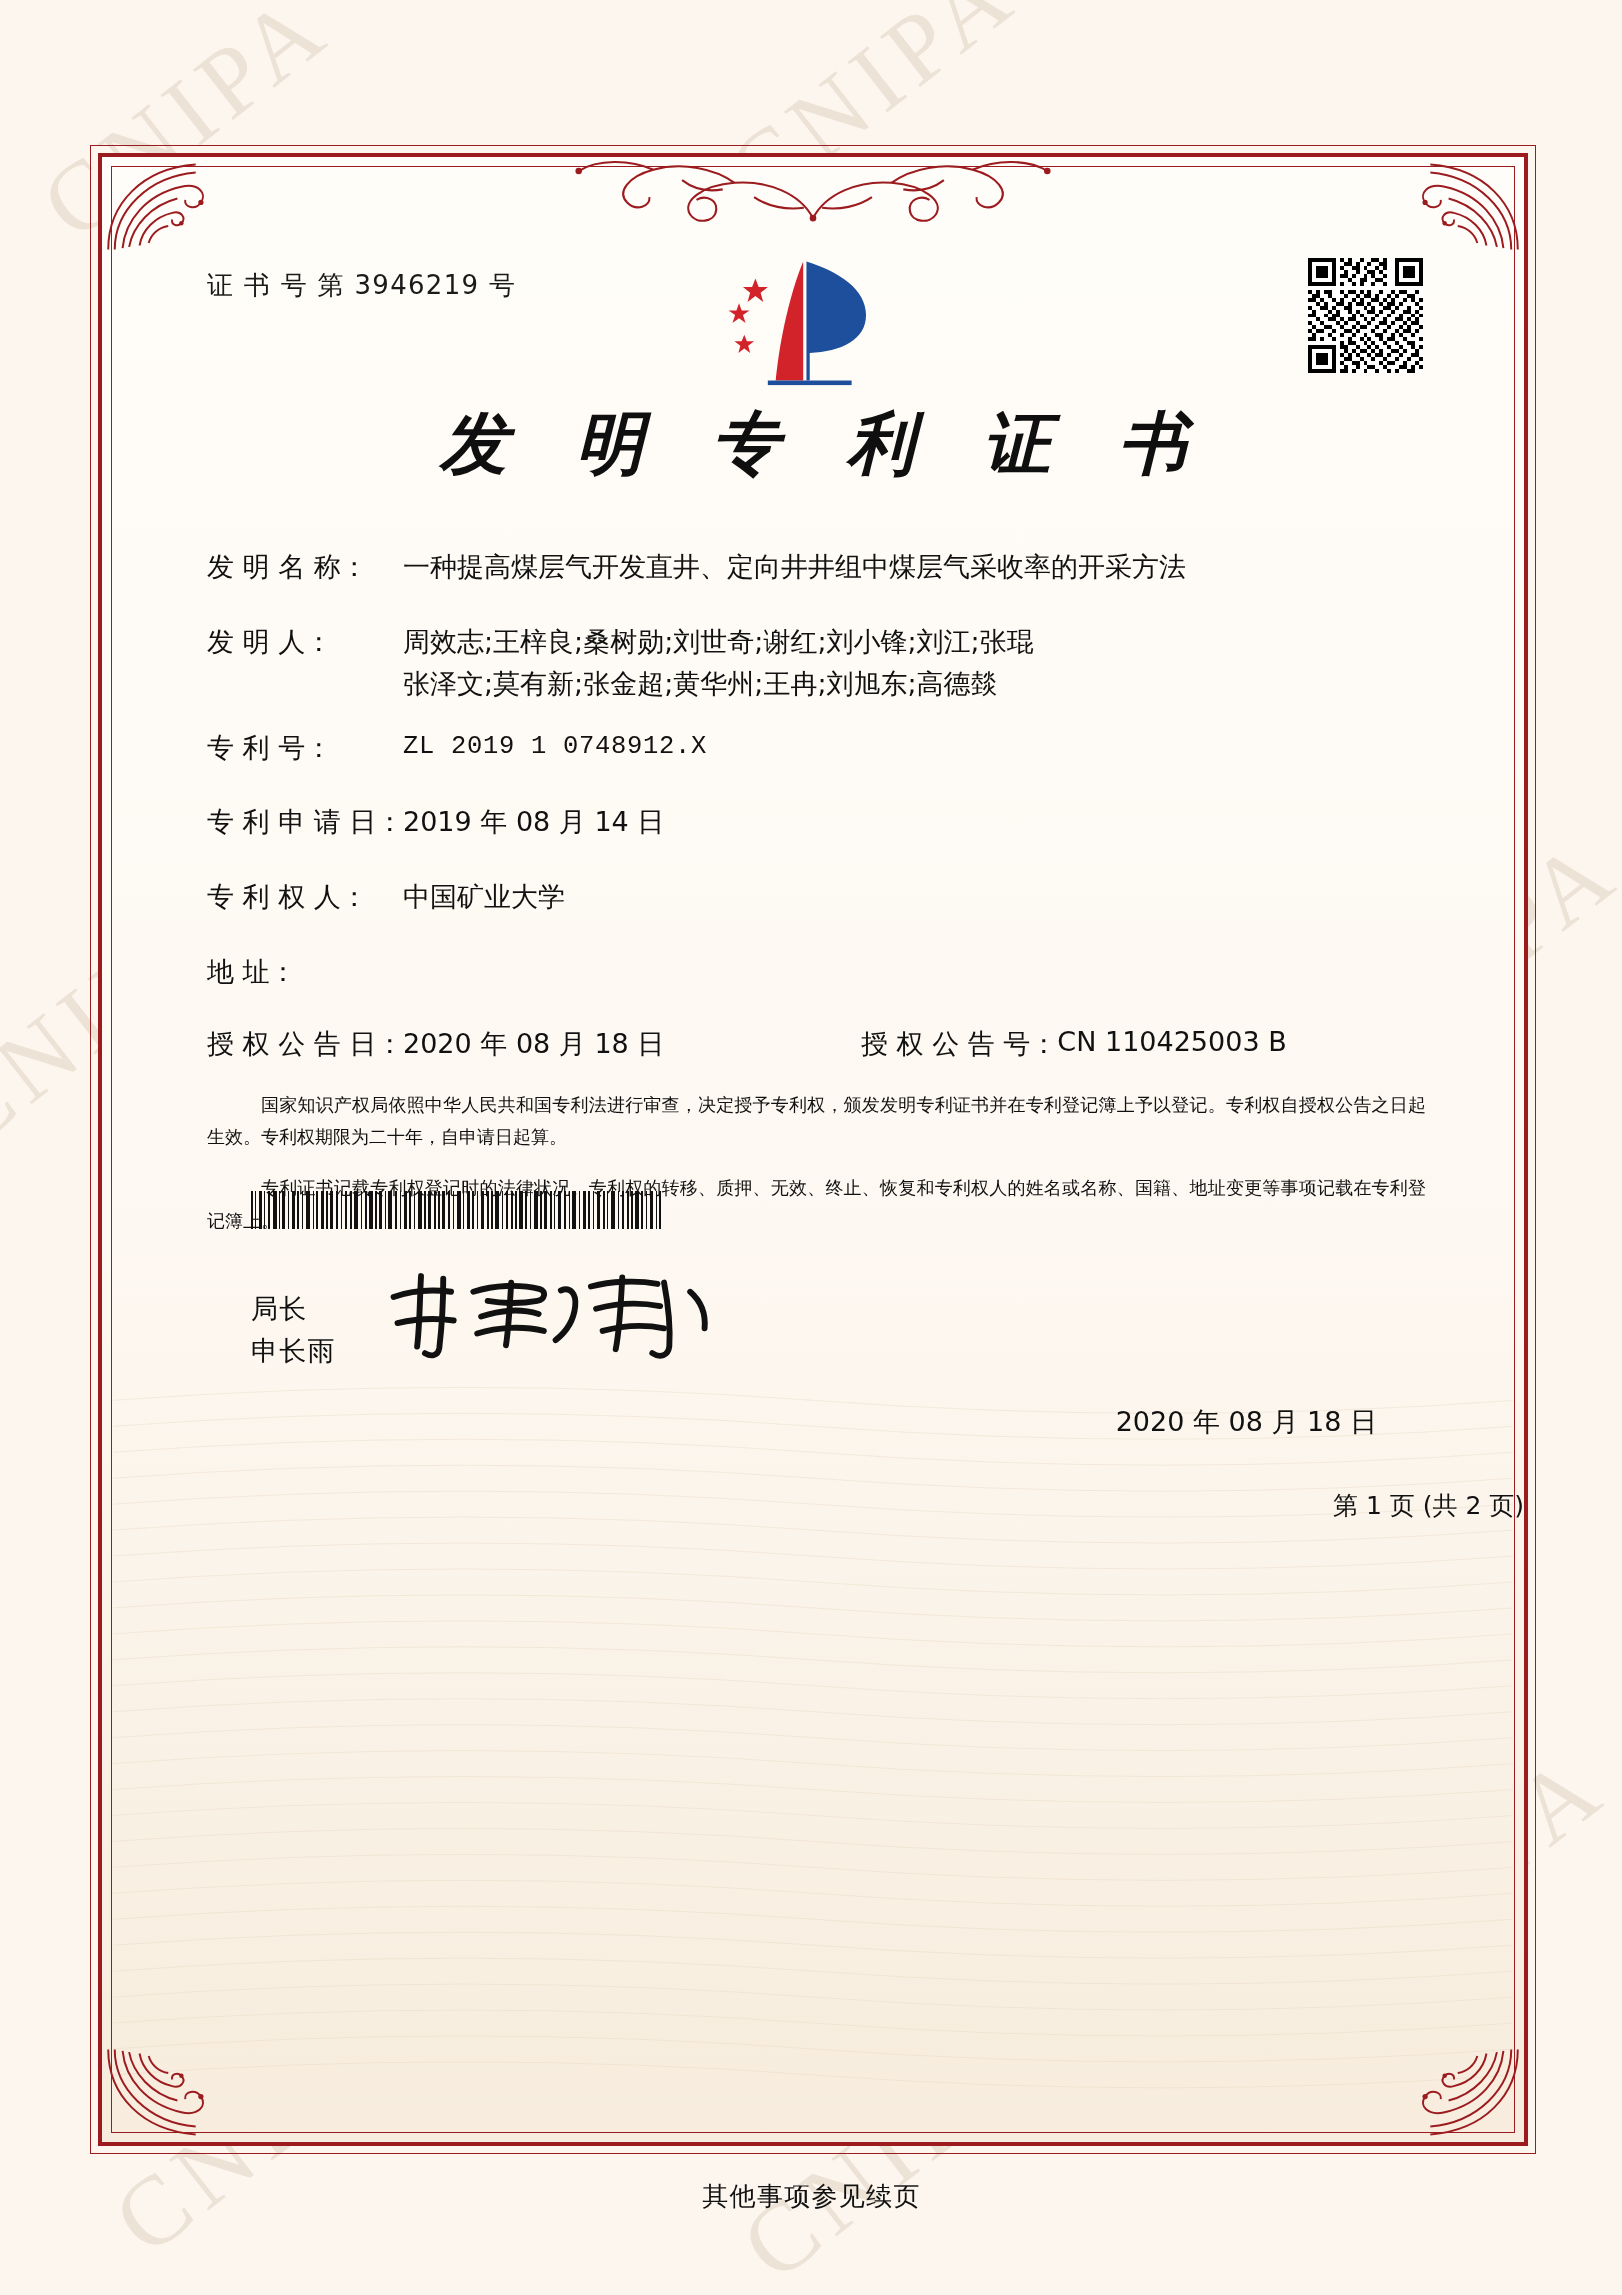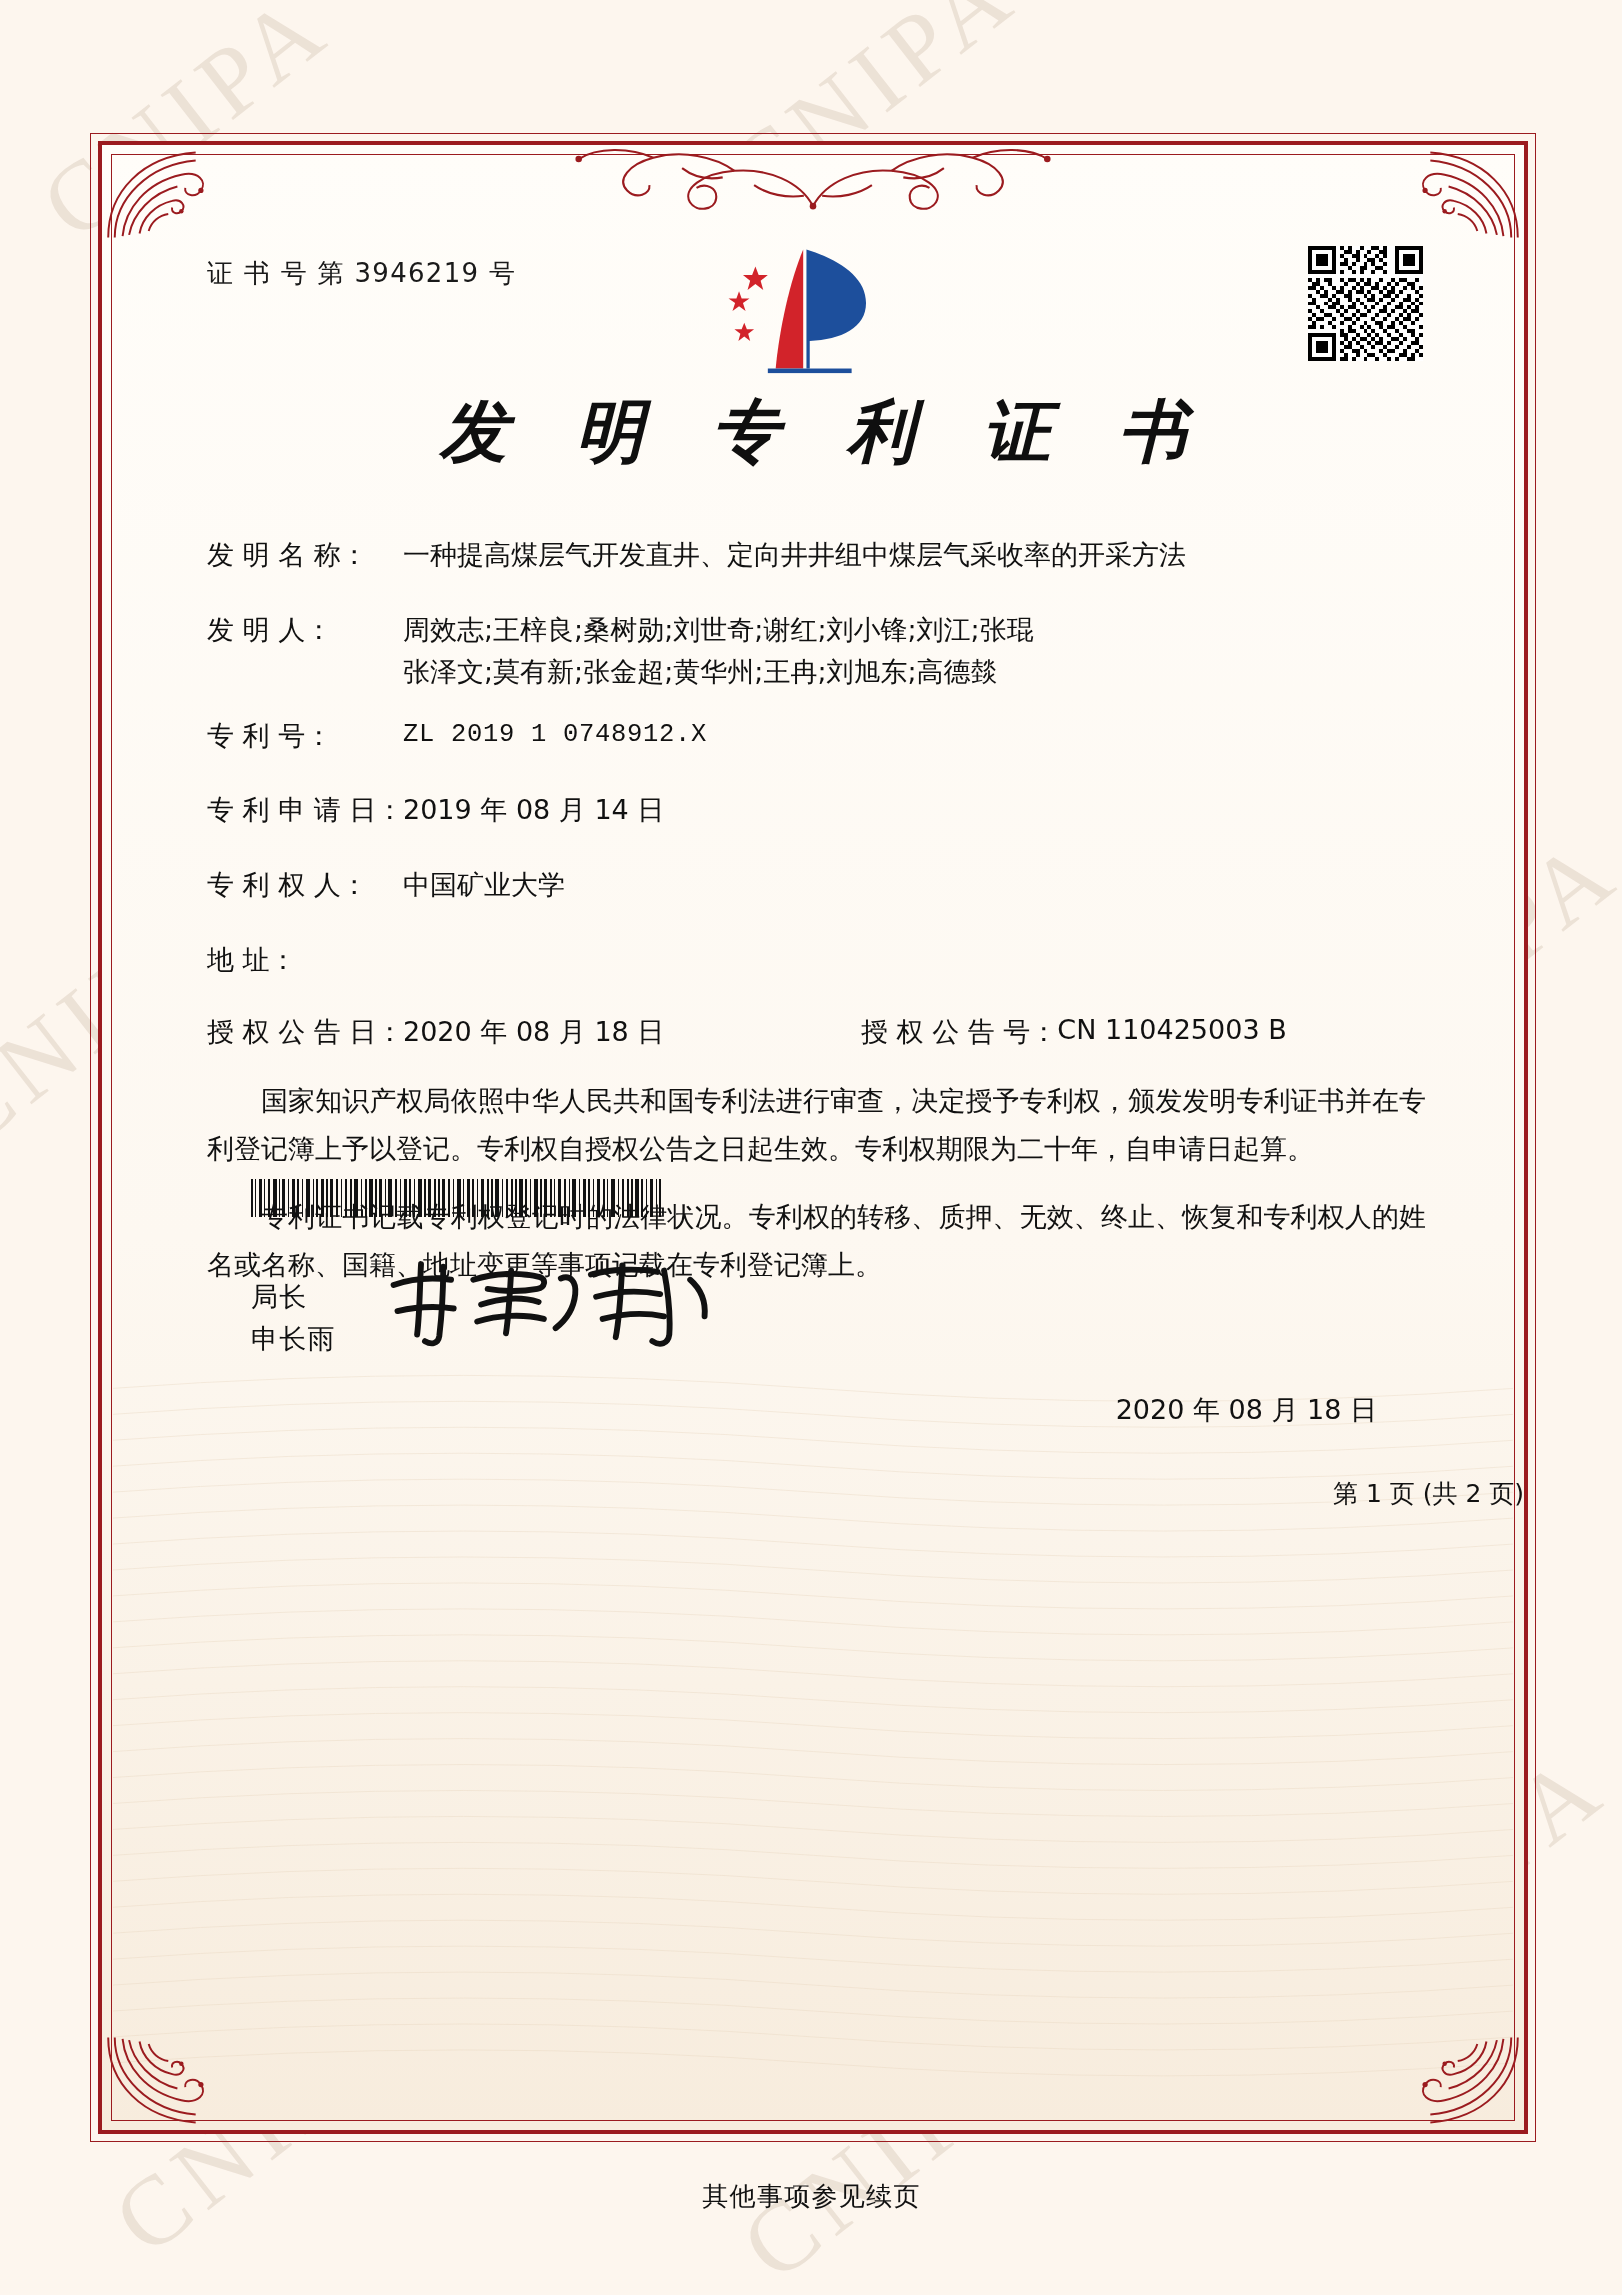--- a/index.html
+++ b/index.html
@@ -35,21 +35,21 @@
   .wm6 { left: 118px;  top: 1341px; }
   .wm7 { left: 818px; top: 1636px; }
   .wm8 { left: 1296px; top: 1819px; }
   .wm9 { left: 92px;  top: 2074px; }
   .wm10{ left: 720px; top: 2100px; }
 
   
   .page {
     position: absolute;
     left: 98px;
-    top: 141px;
+    top: 153px;
     width: 1430px;
     height: 1993px;
     box-sizing: border-box;
     background: linear-gradient(180deg,#fffdf9 0%, #fdf8f1 55%, #f7ecdd 100%);
     border: 4.6px solid #9b1b1f;
     outline: 1.3px solid #9b1b1f;
     outline-offset: 7.2px;
   }
   .page-inner {
     position: absolute;
@@ -164,21 +164,21 @@
     display: flex;
     align-items: center;
     margin-bottom: 27.5px;
     font-size: 27px;
   }
   .row-two .seg1 { display: flex; width: 654px; flex: 0 0 654px;}
   .row-two .seg2 { display: flex; }
   .row-two .lbl2 { white-space: nowrap; }
 
   .para {
-    font-size: 27px;
+    font-size: 18px;
     line-height: 1.78;
     color: #111;
     text-indent: 54px;
     margin-top: 19px;
     font-family: "DejaVu Sans", sans-serif;
     text-align: justify;
   }
 
   .barcode {
     position: absolute;

